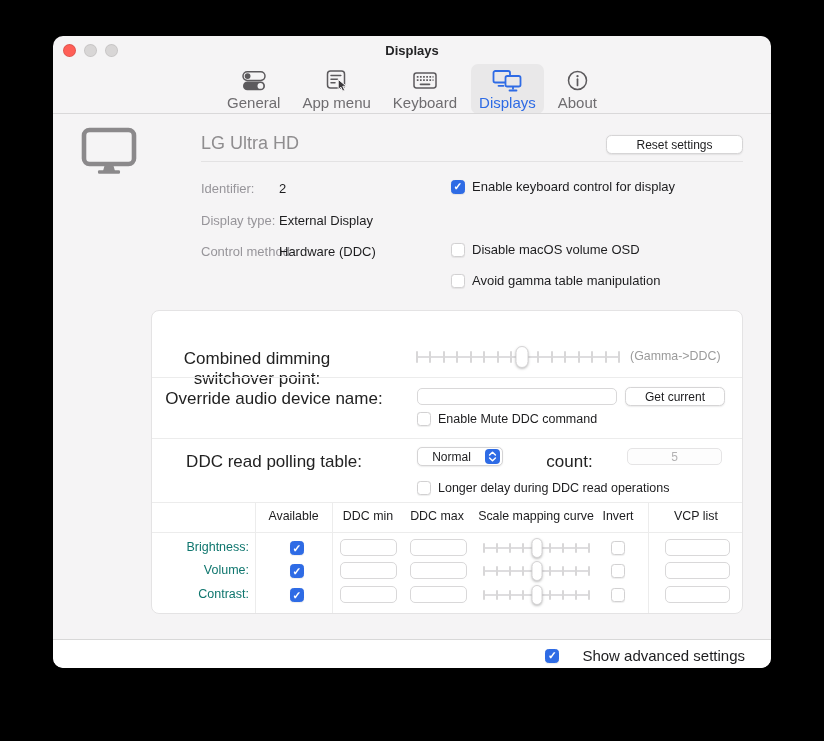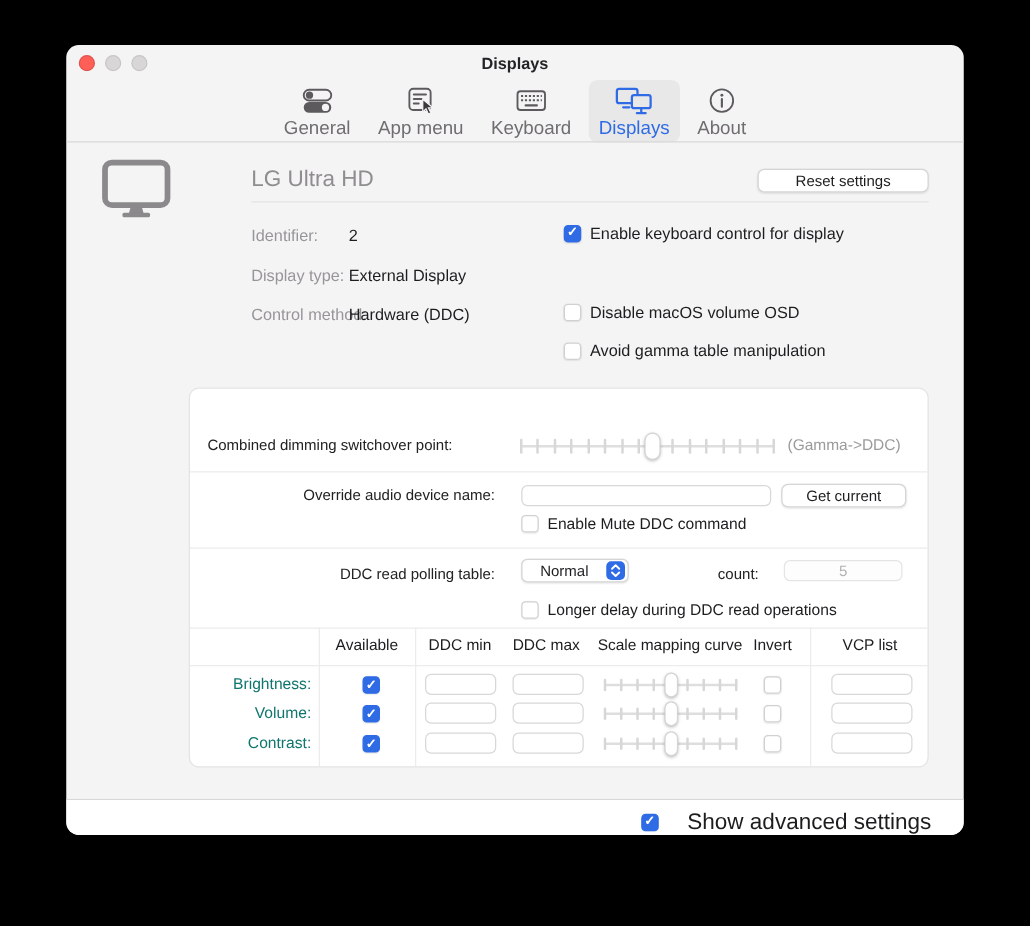--- a/index.html
+++ b/index.html
@@ -37,21 +37,21 @@
   .cb{width:14px;height:14px;border-radius:3.5px;background:#fff;border:1px solid #d2d1d2;box-shadow:0 .5px 1px rgba(0,0,0,.07);
       display:flex;align-items:center;justify-content:center;flex:none;}
   .cb.checked{background:var(--accent);border-color:var(--accent);}
   .cb.checked::after{content:"✓";color:#fff;font-size:10.5px;font-weight:bold;line-height:1;}
   .cbrow .cl{font-size:13px;color:#1d1d1f;}
   
   .abox{position:absolute;left:98px;top:274px;width:592px;height:304px;background:#fff;border:1px solid #e4e3e4;border-radius:8px;}
   .abox .hr{position:absolute;left:0;width:100%;height:1px;background:#ececec;}
   .warn-row{position:absolute;left:0;top:9px;width:100%;display:flex;justify-content:center;align-items:center;gap:6px;
             font-size:12.3px;color:#8f8f8f;}
-  .flabel{position:absolute;font-size:12px;color:#222;text-align:right;}
+  .flabel{position:absolute;font-size:17px;color:#222;text-align:center;}
   .gray-suffix{position:absolute;font-size:12.4px;color:#9b9b9b;}
   .tslider{position:relative;height:20px;}
   .tslider::before{content:"";position:absolute;left:0;right:0;top:9px;height:2px;background:#dedddf;border-radius:1px;}
   .tslider .tick{position:absolute;top:4px;width:2px;height:12px;background:#d8d7d8;transform:translateX(-1px);border-radius:1px;}
   .tslider .knob{position:absolute;top:-1px;width:13px;height:22px;border-radius:7px;background:#fff;border:.5px solid #d5d4d5;
                  box-shadow:0 1px 2.5px rgba(0,0,0,.25);transform:translateX(-50%);}
   .tslider.small{height:16px;}
   .tslider.small::before{top:7px;}
   .tslider.small .tick{top:3px;height:10px;}
   .tslider.small .knob{top:-2px;width:11px;height:20px;border-radius:6px;}
@@ -61,21 +61,21 @@
           display:flex;align-items:center;padding:0 2px 0 0;}
   .select .sv{flex:1;text-align:center;font-size:12px;color:#1d1d1f;}
   .stepper{width:15px;height:15px;border-radius:4px;background:var(--accent);display:flex;align-items:center;justify-content:center;flex:none;}
   
   .th{position:absolute;top:198px;font-size:12.4px;color:#1d1d1f;text-align:center;}
   .vline{position:absolute;top:191px;bottom:0;width:1px;background:#ececec;}
   .rowlabel{position:absolute;left:0;width:97px;text-align:right;font-size:12.5px;color:#0f766e;}
   
   .footer{position:absolute;left:0;top:603px;width:718px;height:29px;background:#fff;border-top:1px solid #d8d8d8;border-radius:0 0 10px 10px;}
   .footer .cbrow{right:26px;top:7px;}
-  .footer .cl{font-size:18px;margin-left:16px;}
+  .footer .cl{font-size:15px;margin-left:16px;}
   svg{display:block;}
 </style>
 </head>
 <body>
 
 <div class="window">
 
   <div class="titlebar">
     <span class="light red"></span>
     <span class="light gray1"></span>

